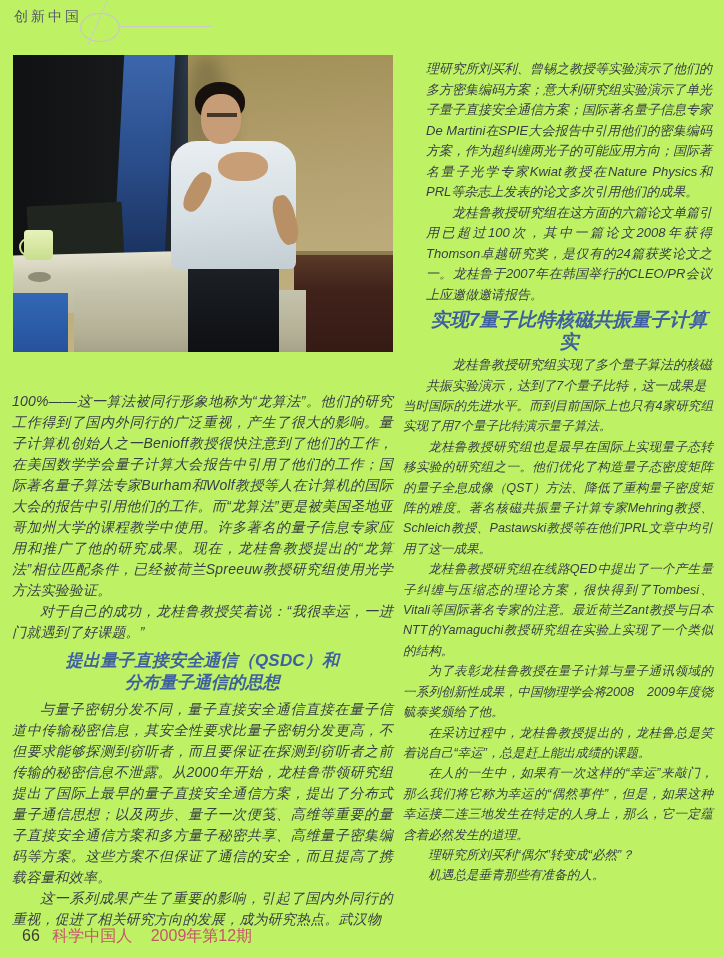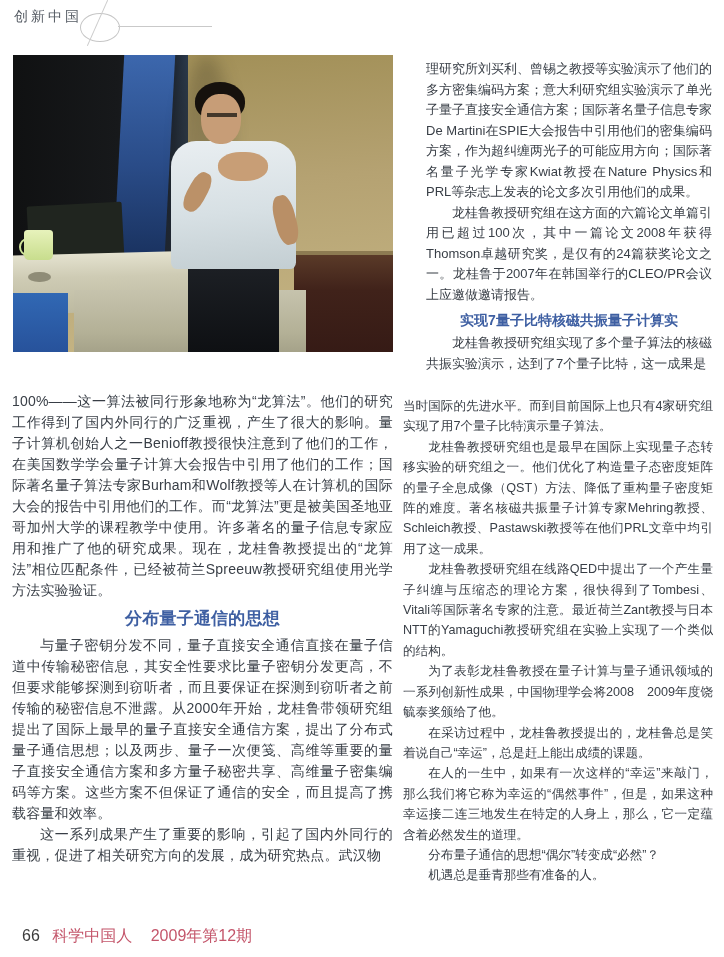--- a/index.html
+++ b/index.html
@@ -1,18 +1,18 @@
 <!DOCTYPE html>
 <html><head>
 <meta charset="utf-8">
 <style>
   html,body{margin:0;padding:0;background:#9a9a9a;}
   .page{
     position:relative;width:724px;height:957px;margin:0 auto;
-    background:#ffffff;overflow:hidden;
+    background:#bef264;overflow:hidden;
     font-family:"Liberation Sans","DejaVu Sans",sans-serif;
     color:#383e46;
   }
   
   .hdr-title{position:absolute;left:14px;top:8px;font-size:14px;letter-spacing:3px;color:#555b63;}
   .compass{position:absolute;left:80px;top:13px;width:38px;height:27px;border:1px solid #c6c6c6;border-radius:50%;background:transparent;}
   .compass-needle{position:absolute;left:97px;top:-2px;width:1px;height:50px;background:#cccccc;transform:rotate(24deg);}
   .hdr-rule{position:absolute;left:118px;top:26px;width:94px;height:1px;background:#c9c9c9;}
 
   
@@ -33,29 +33,29 @@
   .ph-hair{left:48%;top:9%;width:13%;height:13%;background:#16110d;border-radius:50% 50% 42% 42%;}
   .ph-face{left:49.5%;top:13%;width:10.5%;height:17%;background:#c79d77;border-radius:44% 44% 46% 46%;}
   .ph-glasses{left:51%;top:19.5%;width:8%;height:1.4%;background:#43372a;}
   .ph-shirt{left:41.5%;top:29%;width:33%;height:43%;background:linear-gradient(175deg,#e9eef1 0%,#d7e0e4 55%,#c3ced2 100%);border-radius:20% 20% 5% 5%;}
   .ph-arm-left{left:46%;top:39%;width:5%;height:14%;background:#bb9168;transform:rotate(28deg);border-radius:40%;}
   .ph-arm-right{left:69%;top:47%;width:5.5%;height:17%;background:#b98f66;transform:rotate(-14deg);border-radius:40%;}
   .ph-hands{left:54%;top:32.5%;width:13%;height:10%;background:#c89e76;border-radius:45%;}
   .ph-trousers{left:46%;top:72%;width:24%;height:28%;background:linear-gradient(180deg,#1c1f24,#0e1013);}
 
   
-  .col{position:absolute;text-align:justify;}
+  .col{position:absolute;text-align:justify;font-style:italic;}
   .col p{margin:0;}
   .indent{text-indent:2em;}
   .left-col{left:12px;top:391px;width:381px;font-size:14px;line-height:21px;letter-spacing:.2px;}
   .rt-col-top{left:426px;top:59px;width:286px;font-size:13px;line-height:20.5px;}
   .rt-col-bottom{left:403px;top:396px;width:310px;font-size:12.6px;line-height:20.4px;}
   .col-heading{color:#3e5fa2;font-weight:bold;text-align:center;text-indent:0;}
   .left-col .col-heading{font-size:17px;line-height:22px;margin:7px 0 5px;}
-  .rt-col-top .col-heading{font-size:14px;line-height:22px;margin:4px 0 2px;}
+  .rt-col-top .col-heading{font-size:19px;line-height:22px;margin:4px 0 2px;}
 
   
   .footer{position:absolute;left:22px;top:926px;font-size:16px;}
   .footer .pagenum{color:#3c3c3c;margin-right:8px;}
   .footer .mag{color:#c4566b;margin-right:14px;}
   .footer .issue{color:#c4566b;}
 </style>
 </head>
 <body>
 
@@ -84,21 +84,23 @@
     <div class="ph ph-arm-left"></div>
     <div class="ph ph-arm-right"></div>
     <div class="ph ph-hands"></div>
     <div class="ph ph-hair"></div>
     <div class="ph ph-face"></div>
     <div class="ph ph-glasses"></div>
   </div>
 
   <div class="col left-col">
     <p>100%——这一算法被同行形象地称为“龙算法”。他们的研究工作得到了国内外同行的广泛重视，产生了很大的影响。量子计算机创始人之一Benioff教授很快注意到了他们的工作，在美国数学学会量子计算大会报告中引用了他们的工作；国际著名量子算法专家Burham和Wolf教授等人在计算机的国际大会的报告中引用他们的工作。而“龙算法”更是被美国圣地亚哥加州大学的课程教学中使用。许多著名的量子信息专家应用和推广了他的研究成果。现在，龙桂鲁教授提出的“龙算法”相位匹配条件，已经被荷兰Spreeuw教授研究组使用光学方法实验验证。</p>
+    <p class="indent">对于自己的成功，龙桂鲁教授笑着说：“我很幸运，一进门就遇到了好课题。”</p>
     <div class="col-heading">
+      <div>提出量子直接安全通信（QSDC）和</div>
       <div>分布量子通信的思想</div>
     </div>
     <p class="indent">与量子密钥分发不同，量子直接安全通信直接在量子信道中传输秘密信息，其安全性要求比量子密钥分发更高，不但要求能够探测到窃听者，而且要保证在探测到窃听者之前传输的秘密信息不泄露。从2000年开始，龙桂鲁带领研究组提出了国际上最早的量子直接安全通信方案，提出了分布式量子通信思想；以及两步、量子一次便笺、高维等重要的量子直接安全通信方案和多方量子秘密共享、高维量子密集编码等方案。这些方案不但保证了通信的安全，而且提高了携载容量和效率。</p>
     <p class="indent">这一系列成果产生了重要的影响，引起了国内外同行的重视，促进了相关研究方向的发展，成为研究热点。武汉物</p>
   </div>
 
   <div class="col rt-col-top">
     <p>理研究所刘买利、曾锡之教授等实验演示了他们的多方密集编码方案；意大利研究组实验演示了单光子量子直接安全通信方案；国际著名量子信息专家De Martini在SPIE大会报告中引用他们的密集编码方案，作为超纠缠两光子的可能应用方向；国际著名量子光学专家Kwiat教授在Nature Physics和PRL等杂志上发表的论文多次引用他们的成果。</p>
     <p class="indent">龙桂鲁教授研究组在这方面的六篇论文单篇引用已超过100次，其中一篇论文2008年获得Thomson卓越研究奖，是仅有的24篇获奖论文之一。龙桂鲁于2007年在韩国举行的CLEO/PR会议上应邀做邀请报告。</p>
     <div class="col-heading">
@@ -107,21 +109,21 @@
     <p class="indent">龙桂鲁教授研究组实现了多个量子算法的核磁共振实验演示，达到了7个量子比特，这一成果是</p>
   </div>
 
   <div class="col rt-col-bottom">
     <p>当时国际的先进水平。而到目前国际上也只有4家研究组实现了用7个量子比特演示量子算法。</p>
     <p class="indent">龙桂鲁教授研究组也是最早在国际上实现量子态转移实验的研究组之一。他们优化了构造量子态密度矩阵的量子全息成像（QST）方法、降低了重构量子密度矩阵的难度。著名核磁共振量子计算专家Mehring教授、Schleich教授、Pastawski教授等在他们PRL文章中均引用了这一成果。</p>
     <p class="indent">龙桂鲁教授研究组在线路QED中提出了一个产生量子纠缠与压缩态的理论方案，很快得到了Tombesi、Vitali等国际著名专家的注意。最近荷兰Zant教授与日本NTT的Yamaguchi教授研究组在实验上实现了一个类似的结构。</p>
     <p class="indent">为了表彰龙桂鲁教授在量子计算与量子通讯领域的一系列创新性成果，中国物理学会将2008　2009年度饶毓泰奖颁给了他。</p>
     <p class="indent">在采访过程中，龙桂鲁教授提出的，龙桂鲁总是笑着说自己“幸运”，总是赶上能出成绩的课题。</p>
     <p class="indent">在人的一生中，如果有一次这样的“幸运”来敲门，那么我们将它称为幸运的“偶然事件”，但是，如果这种幸运接二连三地发生在特定的人身上，那么，它一定蕴含着必然发生的道理。</p>
-    <p class="indent">分布量子通信的思想“偶尔”转变成“必然”？</p>
+    <p class="indent">理研究所刘买利“偶尔”转变成“必然”？</p>
     <p class="indent">机遇总是垂青那些有准备的人。</p>
   </div>
 
   <div class="footer">
     <span class="pagenum">66</span>
     <span class="mag">科学中国人</span>
     <span class="issue">2009年第12期</span>
   </div>
 
 </div>

